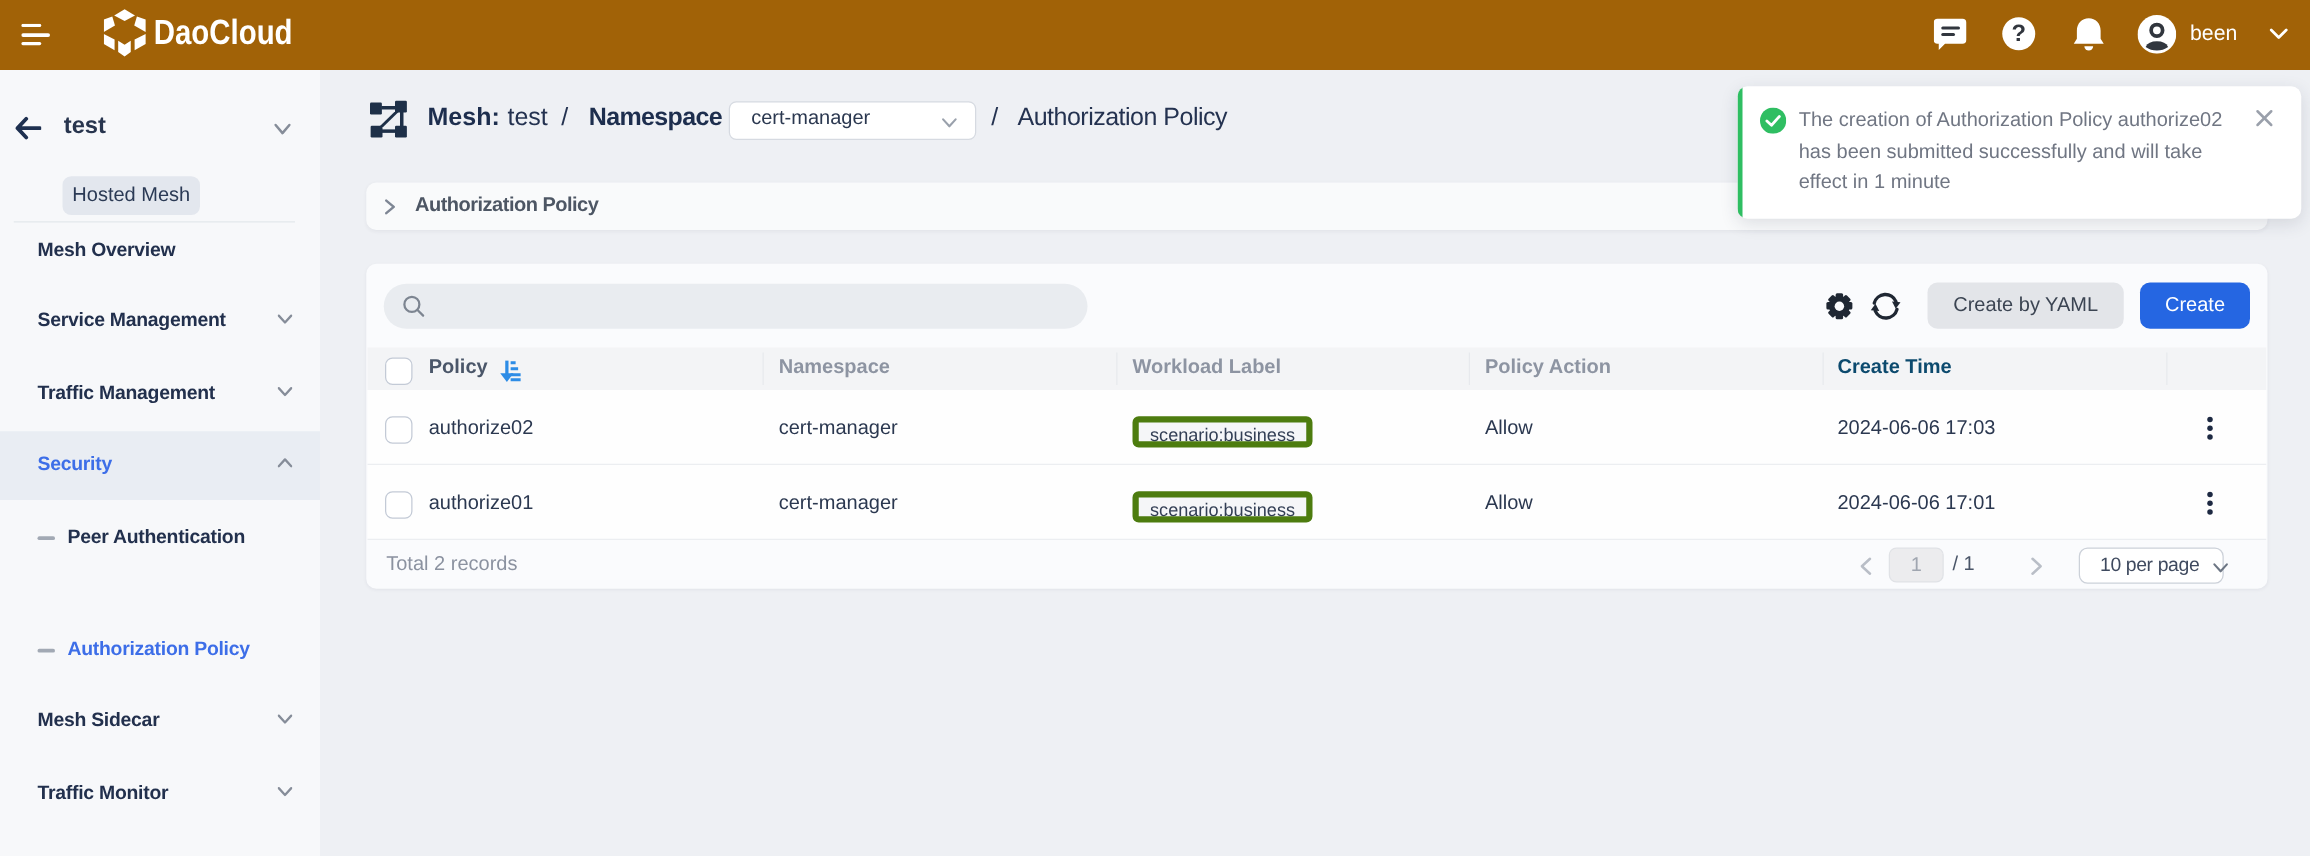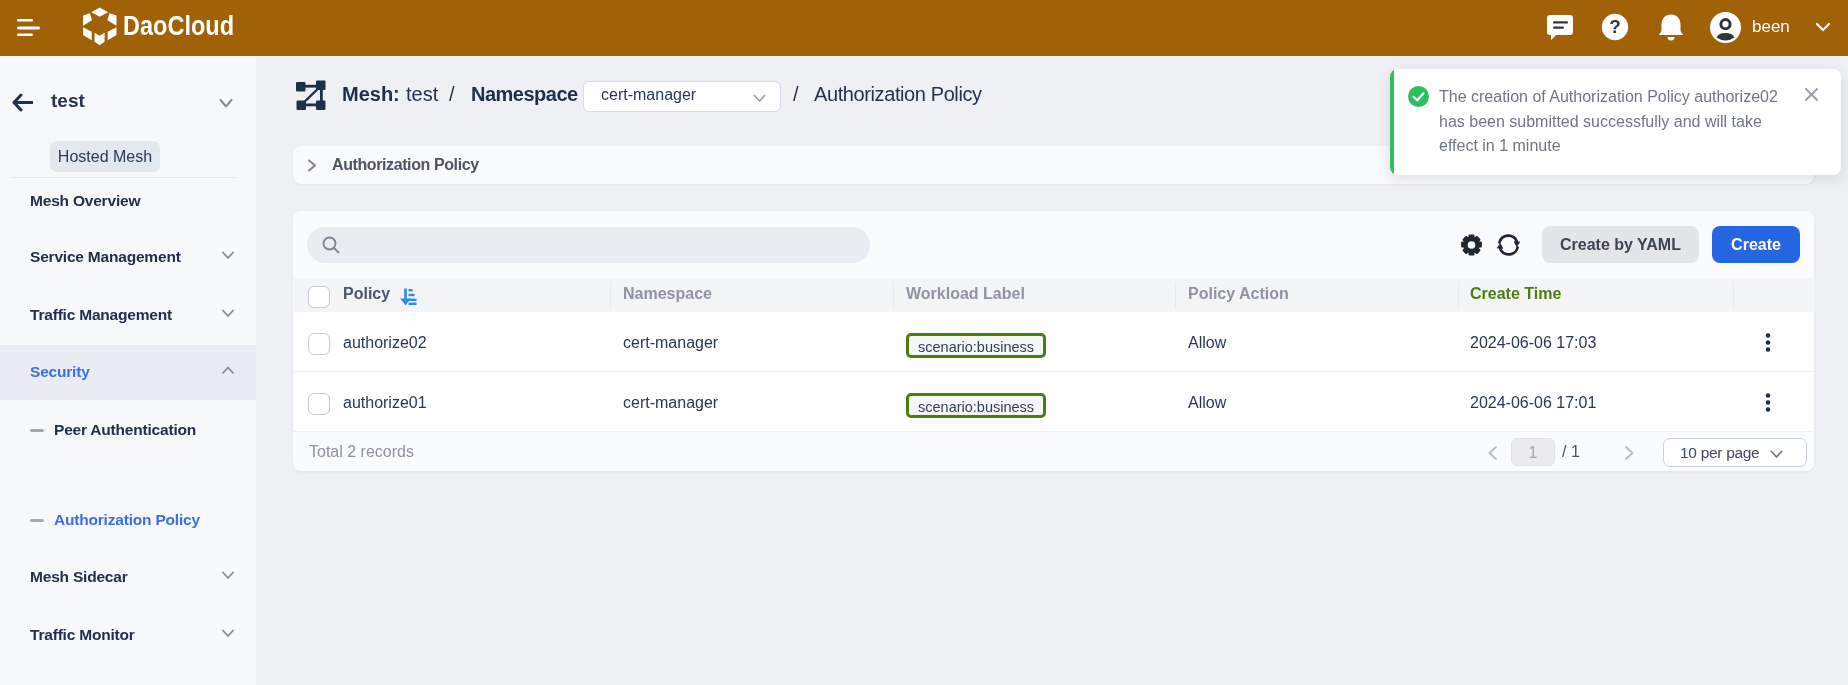--- a/index.html
+++ b/index.html
@@ -17,23 +17,23 @@
 .dash { position:absolute; left:30px; top:18.5px; width:14px; height:3.5px; border-radius:2px; background:#a2a9b4; }
 .blue { color:#3d6ee8; }
 
 #panelbar { position:absolute; left:293px; top:146px; width:1521px; height:38px; background:#f9fafb; border-radius:8px; box-shadow:0 1px 3px rgba(30,40,60,0.05); }
 
 #card { position:absolute; left:293px; top:211px; width:1521px; height:260px; background:#fafbfd; border-radius:8px; box-shadow:0 1px 3px rgba(30,40,60,0.06); }
 
 .hdrline { position:absolute; top:278px; height:34px; background:#f3f4f6; }
 .vline { position:absolute; top:282px; height:26px; width:1px; background:#e7e9ed; }
 
-.btn { position:absolute; top:226px; height:37px; border-radius:8px; font-size:16px; text-align:center; line-height:37px;font-weight:bold; }
-
-.chip { display:inline-block; background:#f5f6f8; border:3px solid #4d7c0f; border-radius:5px; height:24.5px; line-height:23px; padding:0 9px; font-size:14.5px; color:#333f55; }
+.btn { position:absolute; top:226px; height:37px; border-radius:8px; font-size:16px; text-align:center; line-height:37px; }
+
+.chip { display:inline-block; background:#f5f6f8; border:5px solid #4d7c0f; border-radius:5px; height:24.5px; line-height:23px; padding:0 9px; font-size:14.5px; color:#333f55; }
 
 .cell { position:absolute; font-size:16px; color:#2b3850; }
 
 
 #toast { position:absolute; left:1390px; top:69px; width:451px; height:106px; background:#ffffff; border-radius:8px; box-shadow:0 4px 14px rgba(40,50,70,0.13); overflow:hidden; }
 #toast .bar { position:absolute; left:0; top:0; width:4px; height:106px; background:#2fbe62; }
 
 .checkbox { position:absolute; width:22px; height:22px; background:#fff; border:1.4px solid #c3cad6; border-radius:6px; }
 </style>
 </head>
@@ -205,21 +205,21 @@
     <polygon points="1.2,10.5 11.8,10.5 6.5,17.5"></polygon>
     <rect x="9.5" y="1" width="4" height="2.4"></rect>
     <rect x="9.5" y="5.8" width="6" height="2.4"></rect>
     <rect x="9.5" y="10.6" width="8" height="2.4"></rect>
     <rect x="9.5" y="15.4" width="8" height="2.4" transform="translate(0,-0.8)"></rect>
   </g>
 </svg>
 <div class="abs" style="left:623px;top:285px;font-size:16px;font-weight:bold;color:#8d94a2;">Namespace</div>
 <div class="abs" style="left:906px;top:285px;font-size:16px;font-weight:bold;color:#8d94a2;">Workload Label</div>
 <div class="abs" style="left:1188px;top:285px;font-size:16px;font-weight:bold;color:#8d94a2;text-align:center;">Policy Action</div>
-<div class="abs" style="left:1470px;top:285px;font-size:16px;font-weight:bold;color:#4d7c0f;">Create Time</div>
+<div class="abs" style="left:1470px;top:285px;font-size:16px;font-weight:bold;color:#0c4a6e;">Create Time</div>
 
 <div class="abs" style="left:294px;top:312px;width:1519px;height:60px;background:#fefefe;border-bottom:1px solid #eceef1;"></div>
 <div class="abs" style="left:294px;top:372px;width:1519px;height:60px;background:#fefefe;border-bottom:1px solid #eceef1;"></div>
 
 <div class="checkbox" style="left:308px;top:333px;"></div>
 <div class="cell" style="left:343px;top:334px;">authorize02</div>
 <div class="cell" style="left:623px;top:334px;">cert-manager</div>
 <div class="abs" style="left:906px;top:333px;"><span class="chip">scenario:business</span></div>
 <div class="cell" style="left:1188px;top:334px;">Allow</div>
 <div class="cell" style="left:1470px;top:334px;">2024-06-06 17:03</div>
@@ -243,21 +243,21 @@
 
 <div class="abs" style="left:309px;top:443px;font-size:16px;color:#8b92a0;">Total 2 records</div>
 <svg class="abs" style="left:1487px;top:445px" width="11" height="16" viewBox="0 0 11 16">
     <polyline points="9,2 2.5,8 9,14" fill="none" stroke="#b9bec7" stroke-width="2" stroke-linecap="round" stroke-linejoin="round"></polyline>
   </svg>
 <div class="abs" style="left:1511px;top:438px;width:44px;height:28px;background:#ececee;border:1px solid #e0e2e6;border-radius:6px;text-align:center;line-height:27px;font-size:16px;color:#a0a6b0;">1</div>
 <div class="abs" style="left:1562px;top:443px;font-size:16px;color:#4a5568;">/ 1</div>
 <svg class="abs" style="left:1624px;top:445px" width="11" height="16" viewBox="0 0 11 16">
     <polyline points="2,2 8.5,8 2,14" fill="none" stroke="#b9bec7" stroke-width="2" stroke-linecap="round" stroke-linejoin="round"></polyline>
   </svg>
-<div class="abs" style="left:1663px;top:438px;width:144px;height:29px;background:#fff;border:1px solid #ccd1d9;border-radius:7px;">
+<div class="abs" style="left:1663px;top:438px;width:116px;height:29px;background:#fff;border:1px solid #ccd1d9;border-radius:7px;">
   <div class="abs" style="left:16px;top:5px;font-size:15.5px;color:#3f4a5f;letter-spacing:-0.3px;">10 per page</div>
   <svg class="abs" style="left:106px;top:11px" width="13" height="9" viewBox="0 0 13 9">
       <polyline points="1.5,1.5 6.5,7 11.5,1.5" fill="none" stroke="#6d7684" stroke-width="1.7" stroke-linecap="round" stroke-linejoin="round"></polyline>
     </svg>
 </div>
 
 <div id="toast">
   <div class="bar"></div>
   <svg class="abs" style="left:18px;top:17px" width="21" height="21" viewBox="0 0 21 21">
     <circle cx="10.5" cy="10.5" r="10.5" fill="#2fbe62"></circle>

